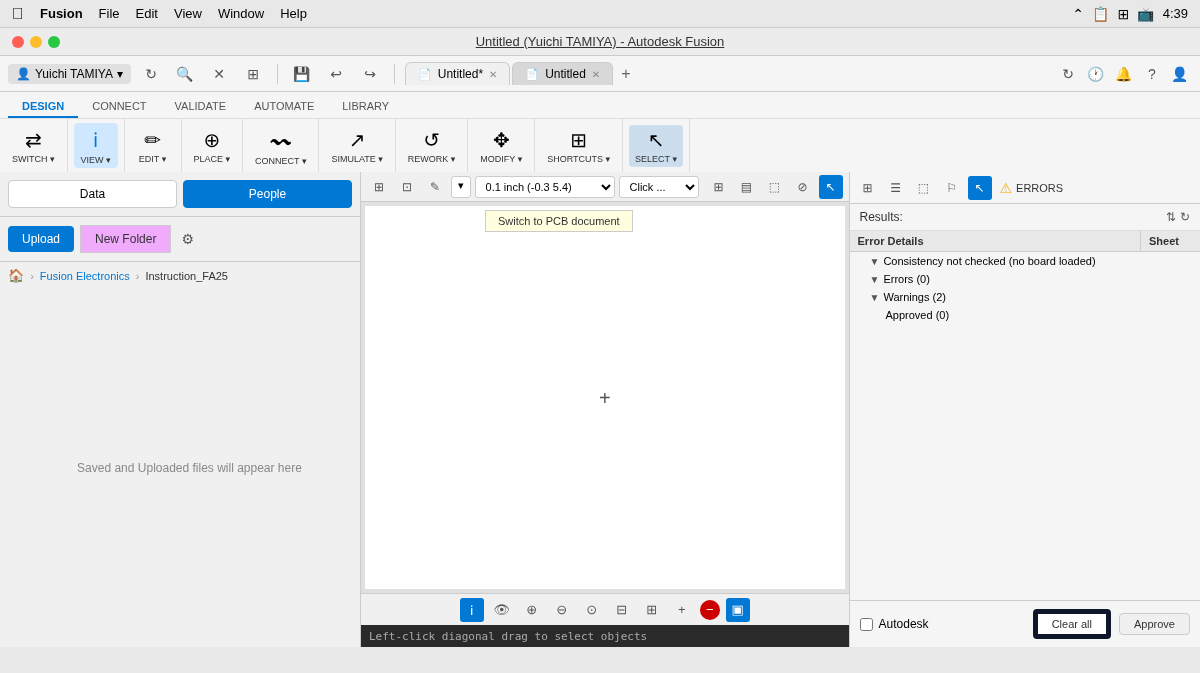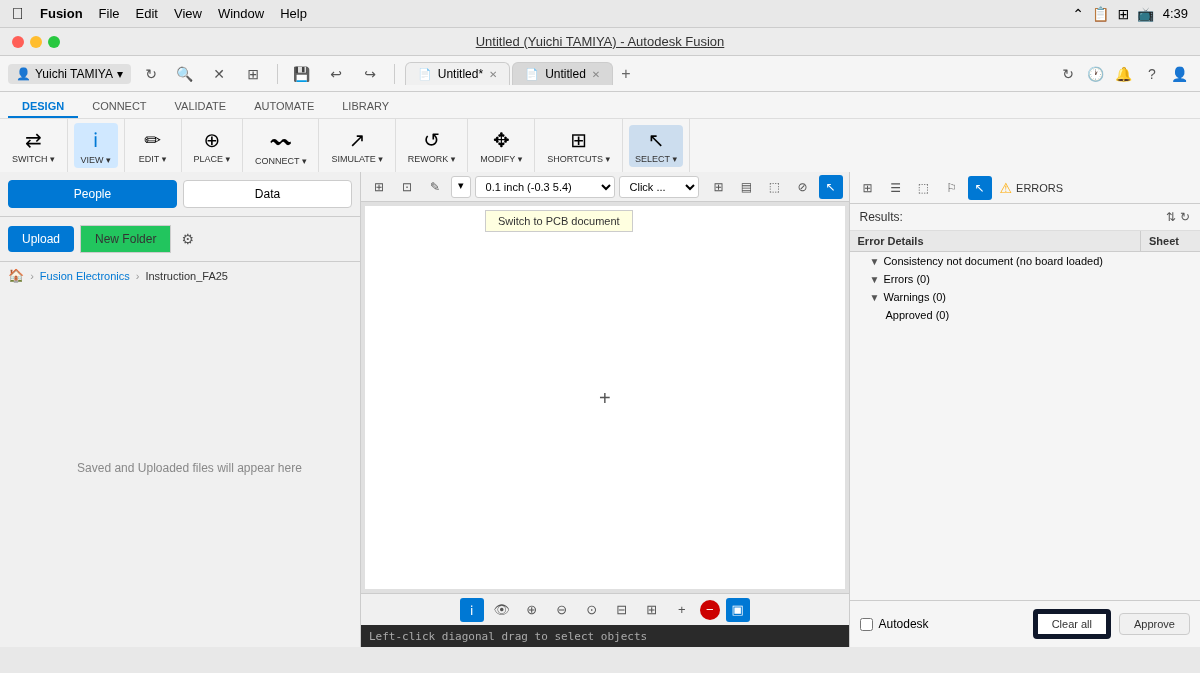--- a/index.html
+++ b/index.html
@@ -151,21 +151,21 @@
       gap: 6px;
       padding: 8px;
       border-bottom: 1px solid #ccc;
       align-items: center;
     }
     .upload-btn {
       background: #0078d4; color: #fff; border: none; border-radius: 4px;
       padding: 6px 14px; cursor: pointer; font-size: 12px;
     }
     .new-folder-btn {
-      background: #22c55e; color: #333; border: 1px solid #ccc; border-radius: 0;
+      background: #f0abfc; color: #333; border: 1px solid #ccc; border-radius: 0;
       padding: 6px 14px; cursor: pointer; font-size: 12px;
     }
     .settings-btn {
       background: none; border: none; cursor: pointer; font-size: 14px; color: #555;
       padding: 4px;
     }
     .breadcrumb {
       display: flex; align-items: center; gap: 6px;
       padding: 6px 8px; font-size: 11px; color: #555;
     }
@@ -440,22 +440,22 @@
         <span class="label label-with-arrow">SELECT</span>
       </button>
     </div>
   </div>
 </div>
 
 <div class="main-layout">
 
   <div class="left-panel">
     <div class="panel-buttons">
+      <button class="panel-tab-btn">Data</button>
       <button class="panel-tab-btn active">People</button>
-      <button class="panel-tab-btn">Data</button>
     </div>
     <div class="panel-actions">
       <button class="upload-btn">Upload</button>
       <button class="new-folder-btn">New Folder</button>
       <button class="settings-btn">⚙</button>
     </div>
     <div class="breadcrumb">
       <span class="home-icon">🏠</span>
       <span class="sep">›</span>
       <span class="crumb">Fusion Electronics</span>
@@ -529,29 +529,29 @@
         <button class="results-ctrl-btn">↻</button>
       </div>
     </div>
     <div class="error-table">
       <div class="error-table-header">
         <div class="error-col-detail">Error Details</div>
         <div class="error-col-sheet">Sheet</div>
       </div>
       <div class="error-tree-item indent1">
         <span class="arrow">▼</span>
-        <span>Consistency not document (no board loaded)</span>
+        <span>Consistency not checked (no board loaded)</span>
       </div>
       <div class="error-tree-item indent1">
         <span class="arrow">▼</span>
         <span>Errors (0)</span>
       </div>
       <div class="error-tree-item indent1">
         <span class="arrow">▼</span>
-        <span>Warnings (0)</span>
+        <span>Warnings (2)</span>
       </div>
       <div class="error-tree-item indent2">
         <span>Approved (0)</span>
       </div>
     </div>
     <div class="right-panel-footer">
       <label class="centered-checkbox">
         <input type="checkbox" style="">
         <span>Autodesk</span>
       </label>

